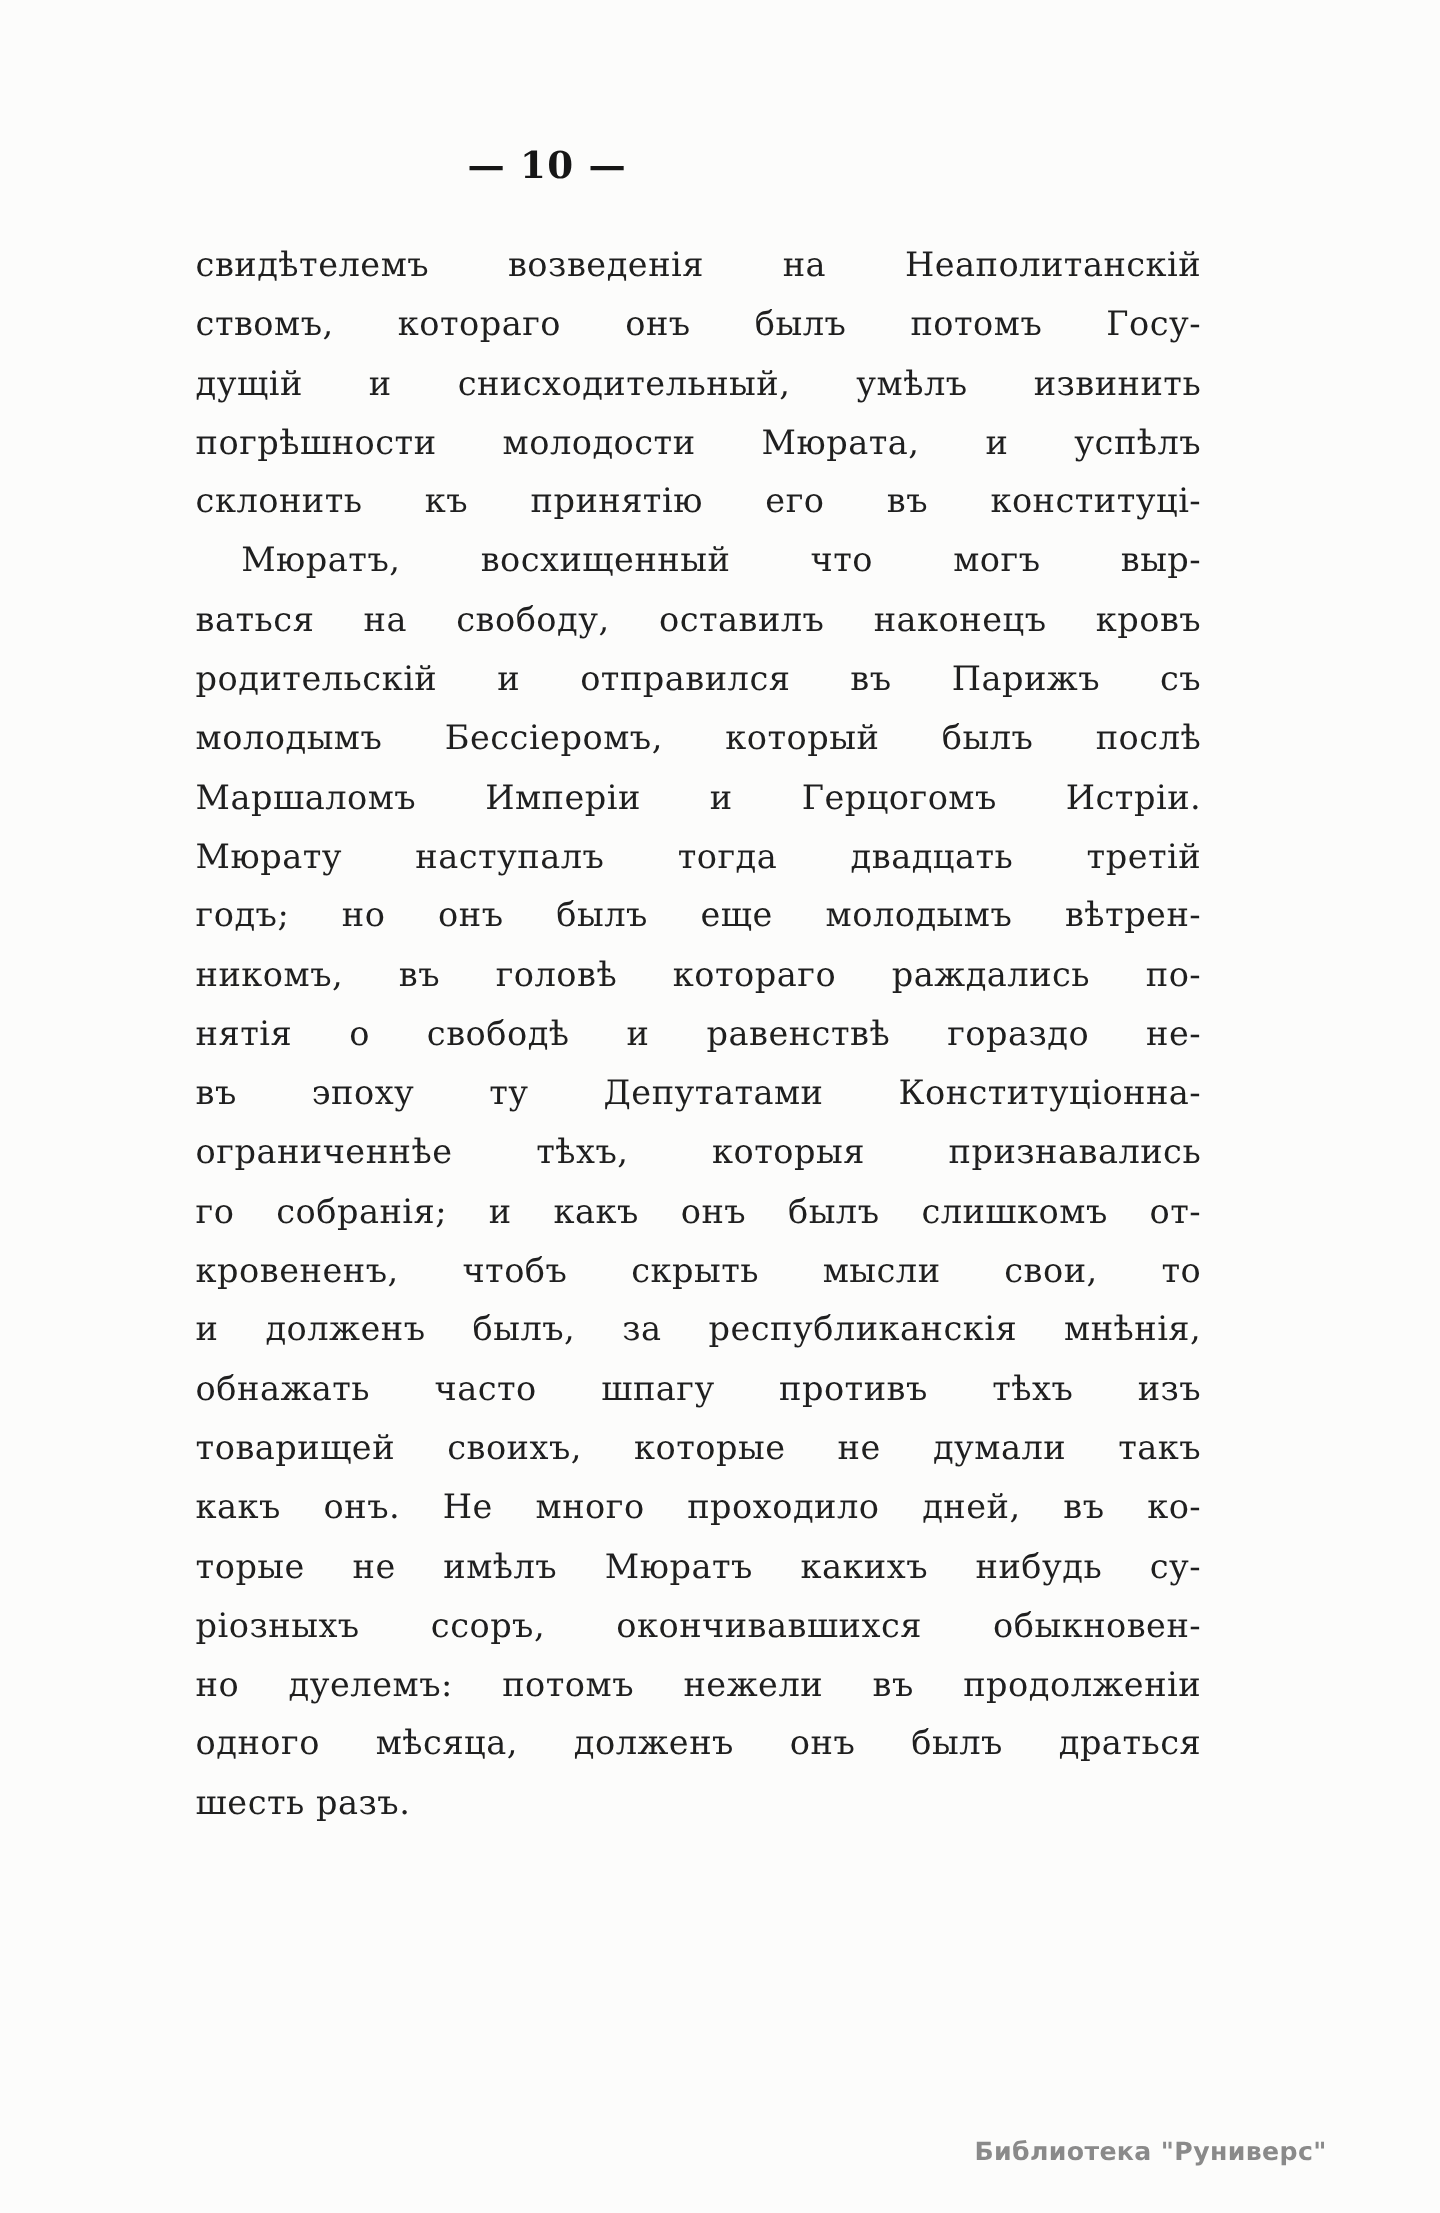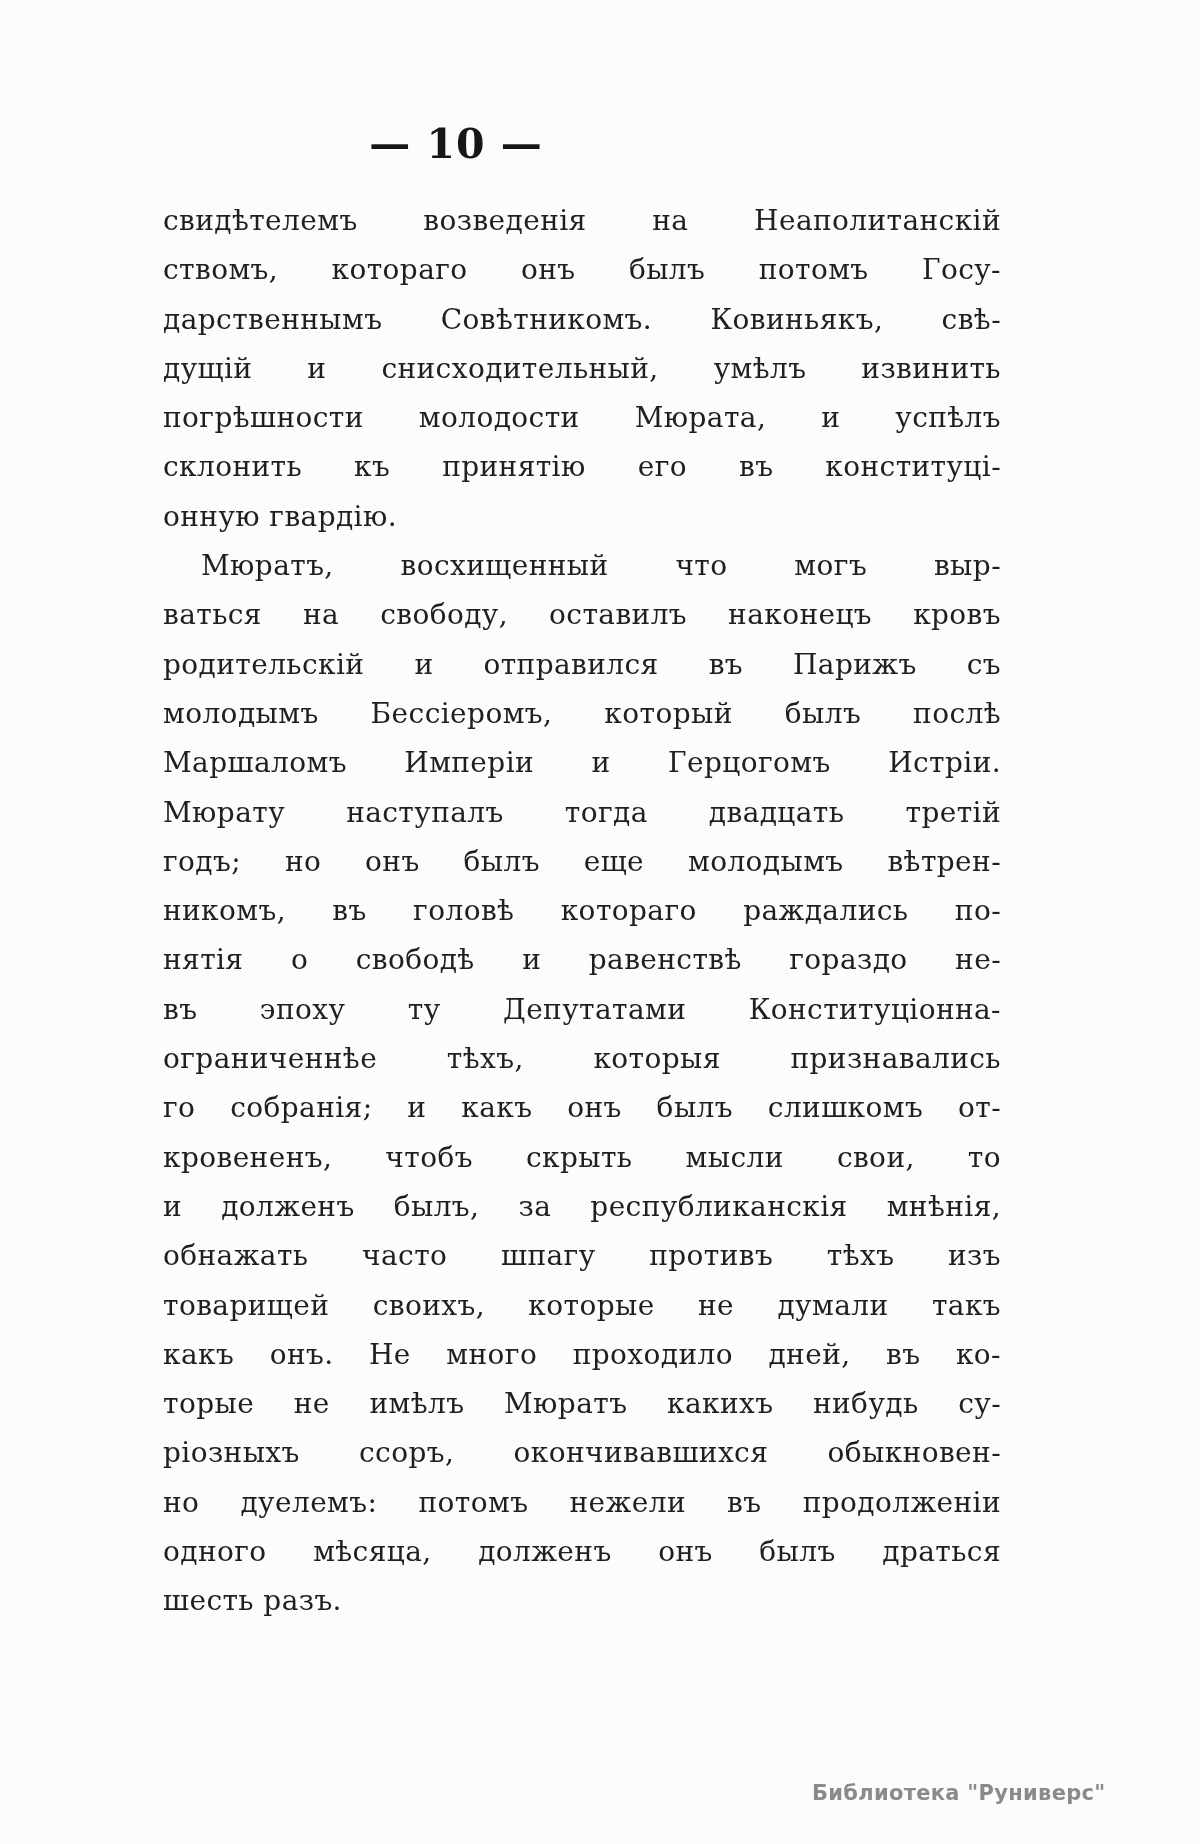--- a/index.html
+++ b/index.html
@@ -14,21 +14,21 @@
     color: #1f1f1f;
     font-family: "DejaVu Serif", "Liberation Serif", serif;
     overflow: hidden;
   }
   .page-number {
     position: absolute;
     top: 120px;
     left: 0;
     width: 912px;
     text-align: center;
-    font-size: 41px;
+    font-size: 31px;
     font-weight: bold;
     letter-spacing: 1px;
     color: #161616;
   }
   .text-block {
     position: absolute;
     top: 196px;
     left: 163px;
     width: 838px;
   }
@@ -64,25 +64,23 @@
 </style>
 </head>
 <body>
 
 <div class="page-number">— 10 —</div>
 
 <div class="text-block">
     <div class="paragraph">
       <div class="line">свидѣтелемъ возведенія на Неаполитанскій</div>
       <div class="line">ствомъ, котораго онъ былъ потомъ Госу-</div>
-      <div class="line">дарственнымъ Совѣтникомъ. Ковиньякъ, свѣ-</div>
       <div class="line">дущій и снисходительный, умѣлъ извинить</div>
       <div class="line">погрѣшности молодости Мюрата, и успѣлъ</div>
       <div class="line">склонить къ принятію его въ конституці-</div>
-      <div class="line last">онную гвардію.</div>
     </div>
     <div class="paragraph indented">
       <div class="line">Мюратъ, восхищенный что могъ выр-</div>
       <div class="line">ваться на свободу, оставилъ наконецъ кровъ</div>
       <div class="line">родительскій и отправился въ Парижъ съ</div>
       <div class="line">молодымъ Бессіеромъ, который былъ послѣ</div>
       <div class="line">Маршаломъ Имперіи и Герцогомъ Истріи.</div>
       <div class="line">Мюрату наступалъ тогда двадцать третій</div>
       <div class="line">годъ; но онъ былъ еще молодымъ вѣтрен-</div>
       <div class="line">никомъ, въ головѣ котораго раждались по-</div>

